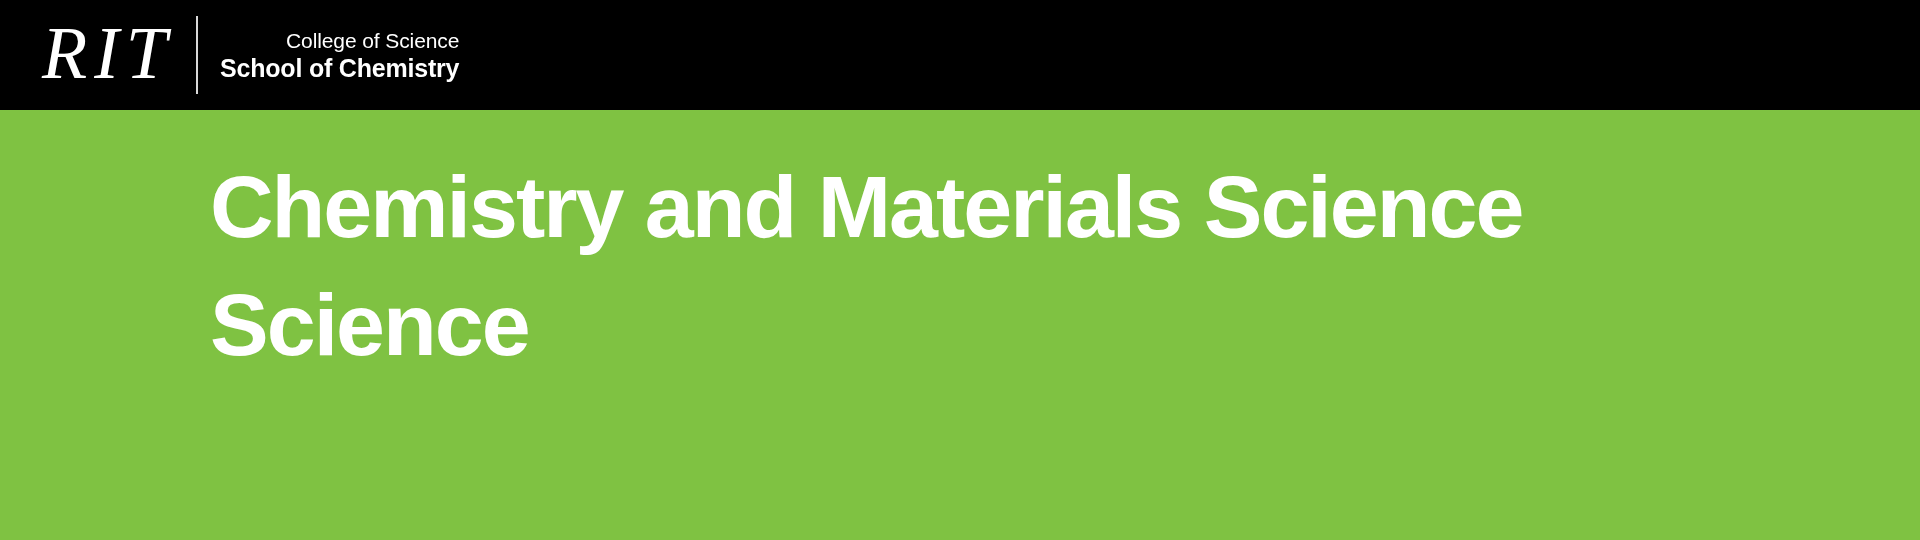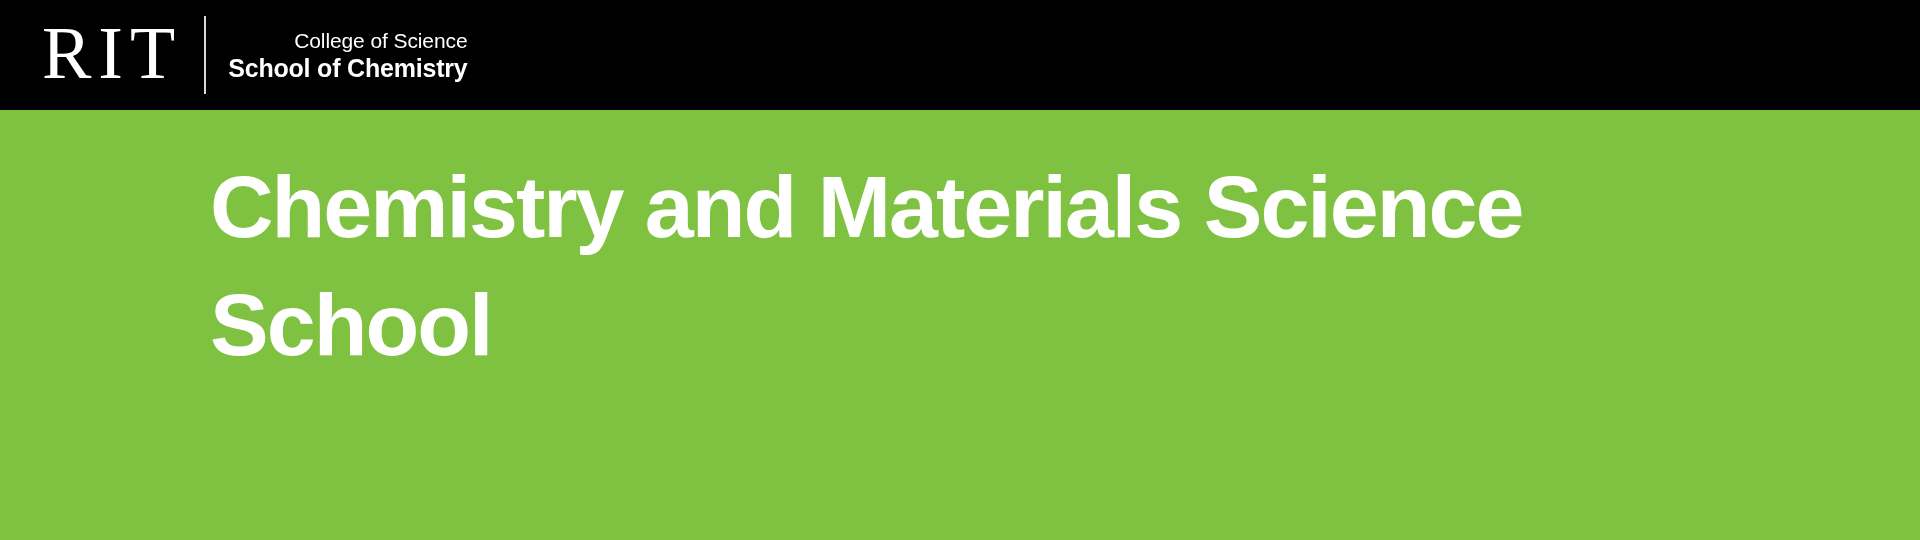--- a/index.html
+++ b/index.html
@@ -44,20 +44,21 @@
     font-family: "Liberation Serif", "DejaVu Serif", serif;
     color: #ffffff;
     font-size: 74px;
     line-height: 74px;
     font-weight: 400;
     letter-spacing: 7px;
     padding-right: 6px;
     position: relative;
     top: -2px;
     white-space: nowrap;
+    font-style: italic;
   }
 
   .logo-divider {
     width: 2px;
     height: 78px;
     background: #d9d9d9;
     margin: 0 22px 0 16px;
     flex: 0 0 auto;
   }
 
@@ -143,17 +144,17 @@
       <div class="logo-text">
         <span class="logo-line-top">College of Science</span>
         <span class="logo-line-bold">School of Chemistry</span>
       </div>
     </div>
   </div>
 
   <div class="banner">
     <h1 class="banner-title">
       <span class="title-line">Chemistry and Materials Science</span>
-      <span class="title-line">School</span>
+      <span class="title-line">Science</span>
     </h1>
   </div>
 
 </div>
 
 </body></html>

